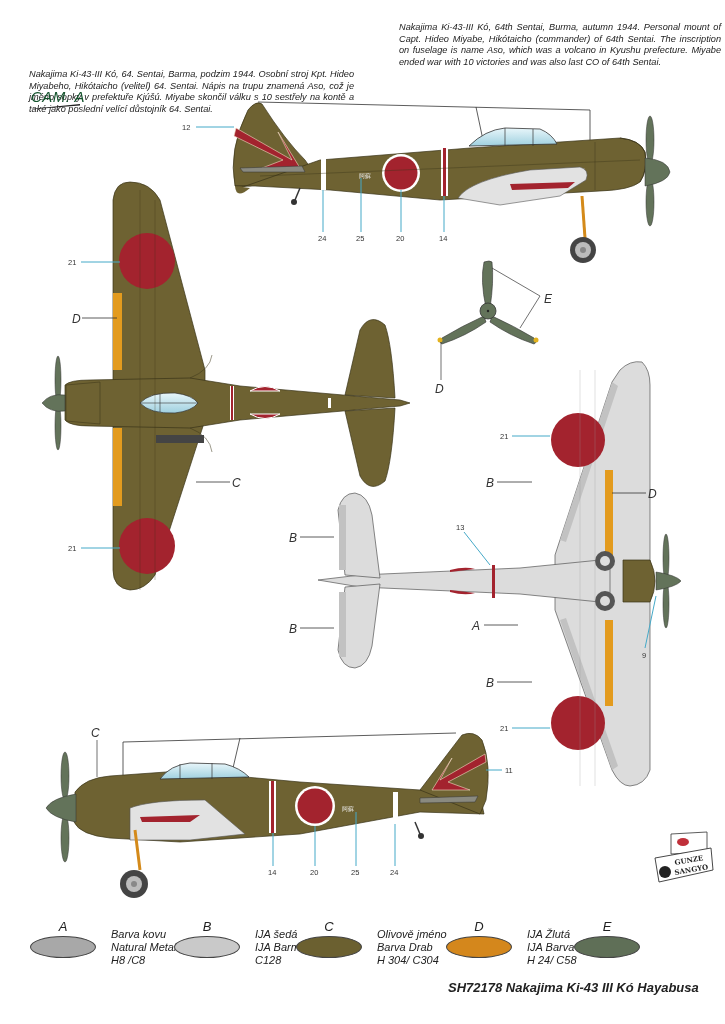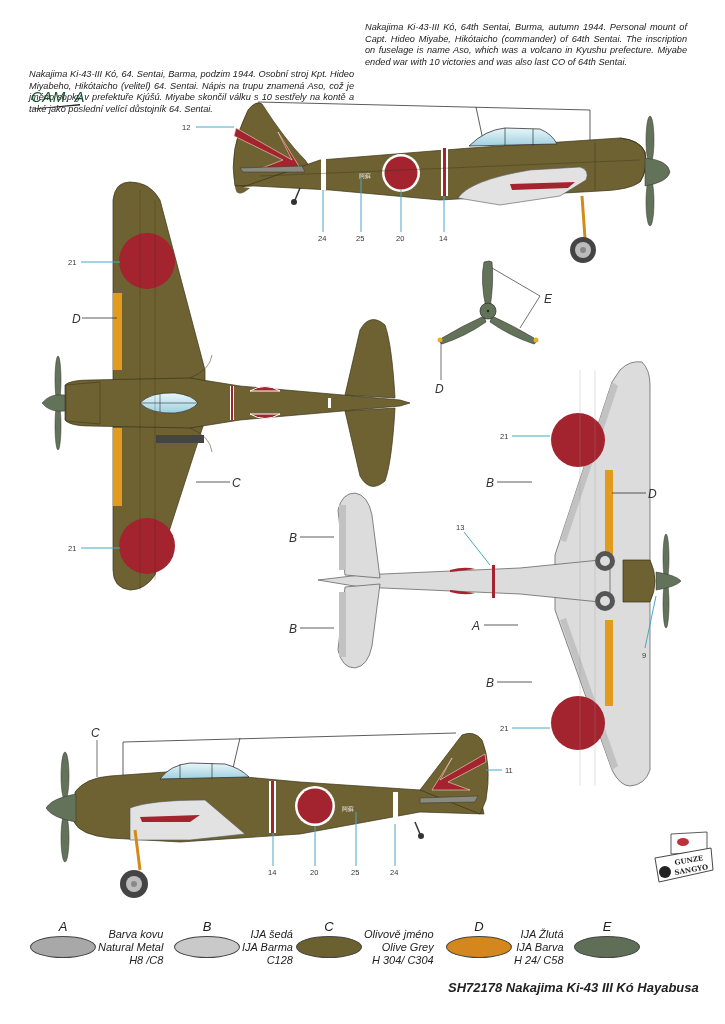--- a/index.html
+++ b/index.html
@@ -1,29 +1,29 @@
 <!DOCTYPE html>
 <html><head>
 <meta charset="utf-8">
 <style>
   html, body { margin:0; padding:0; background:#ffffff; }
   body { width:725px; height:1024px; position:relative; overflow:hidden; font-family:"Liberation Sans", sans-serif; color:#222; }
   .caption { position:absolute; top:22px; font-size:9.2px; line-height:11.6px; font-style:italic; text-align:justify; color:#222; }
   .caption.cz { left:29px; width:325px;margin-top:47px; }
-  .caption.en { left:365px; width:322px; }
+  .caption.en { left:399px; width:322px; }
   .cam { position:absolute; left:31px; top:88px; font-size:15px; font-style:italic; color:#14532d; letter-spacing:0.5px; }
   .cam-underline { position:absolute; left:30px; top:104px; width:50px; height:5px; }
   svg.art { position:absolute; left:0; top:0; }
   .callout { font-family:"Liberation Sans", sans-serif; font-size:7.5px; fill:#333; }
   .letter { font-family:"Liberation Sans", sans-serif; font-size:12px; font-style:italic; fill:#333; }
   .legend { position:absolute; top:928px; display:flex; align-items:flex-start; }
   .legend .swatch-col { position:relative; width:70px; height:50px; }
   .legend .code { position:absolute; top:-9px; left:0; width:70px; text-align:center; font-size:13px; font-style:italic; color:#222; }
   .legend .swatch { position:absolute; top:8px; left:2px; width:64px; height:20px; border-radius:50%; border:1px solid #444; }
-  .legend .lines { font-size:11px; font-style:italic; line-height:13px; color:#222; margin-left:0; margin-top:0px;text-align:right; }
+  .legend .lines { font-size:11px; font-style:italic; line-height:13px; color:#222; margin-left:13px; margin-top:0px; }
   .footer-title { position:absolute; left:448px; top:980px; font-size:13px; font-weight:bold; font-style:italic; color:#222;text-align:right; }
   .logo { position:absolute; left:651px; top:830px; width:66px; height:56px; }
 </style>
 </head>
 <body>
 
 <div class="caption cz">Nakajima Ki-43-III Kó, 64. Sentai, Barma, podzim 1944. Osobní stroj Kpt. Hideo Miyabeho, Hikótaicho (velitel) 64. Sentai. Nápis na trupu znamená Aso, což je jméno sopky v prefektuře Kjúšú. Miyabe skončil válku s 10 sestřely na kontě a také jako poslední velící důstojník 64. Sentai.</div>
 <div class="caption en">Nakajima Ki-43-III Kó, 64th Sentai, Burma, autumn 1944. Personal mount of Capt. Hideo Miyabe, Hikótaicho (commander) of 64th Sentai. The inscription on fuselage is name Aso, which was a volcano in Kyushu prefecture. Miyabe ended war with 10 victories and was also last CO of 64th Sentai.</div>
 
 <div class="cam">CAM. A</div>
@@ -313,21 +313,21 @@
     <div>C128</div>
   </div>
 </div>
 <div class="legend" style="left:294px;">
   <div class="swatch-col">
     <div class="code">C</div>
     <div class="swatch" style="background:#6b6030;"></div>
   </div>
   <div class="lines">
     <div>Olivově jméno</div>
-    <div>Olive Grey</div>
+    <div>Barva Drab</div>
     <div>H 304/ C304</div>
   </div>
 </div>
 <div class="legend" style="left:444px;">
   <div class="swatch-col">
     <div class="code">D</div>
     <div class="swatch" style="background:#d4871c;"></div>
   </div>
   <div class="lines">
     <div>IJA Žlutá</div>

